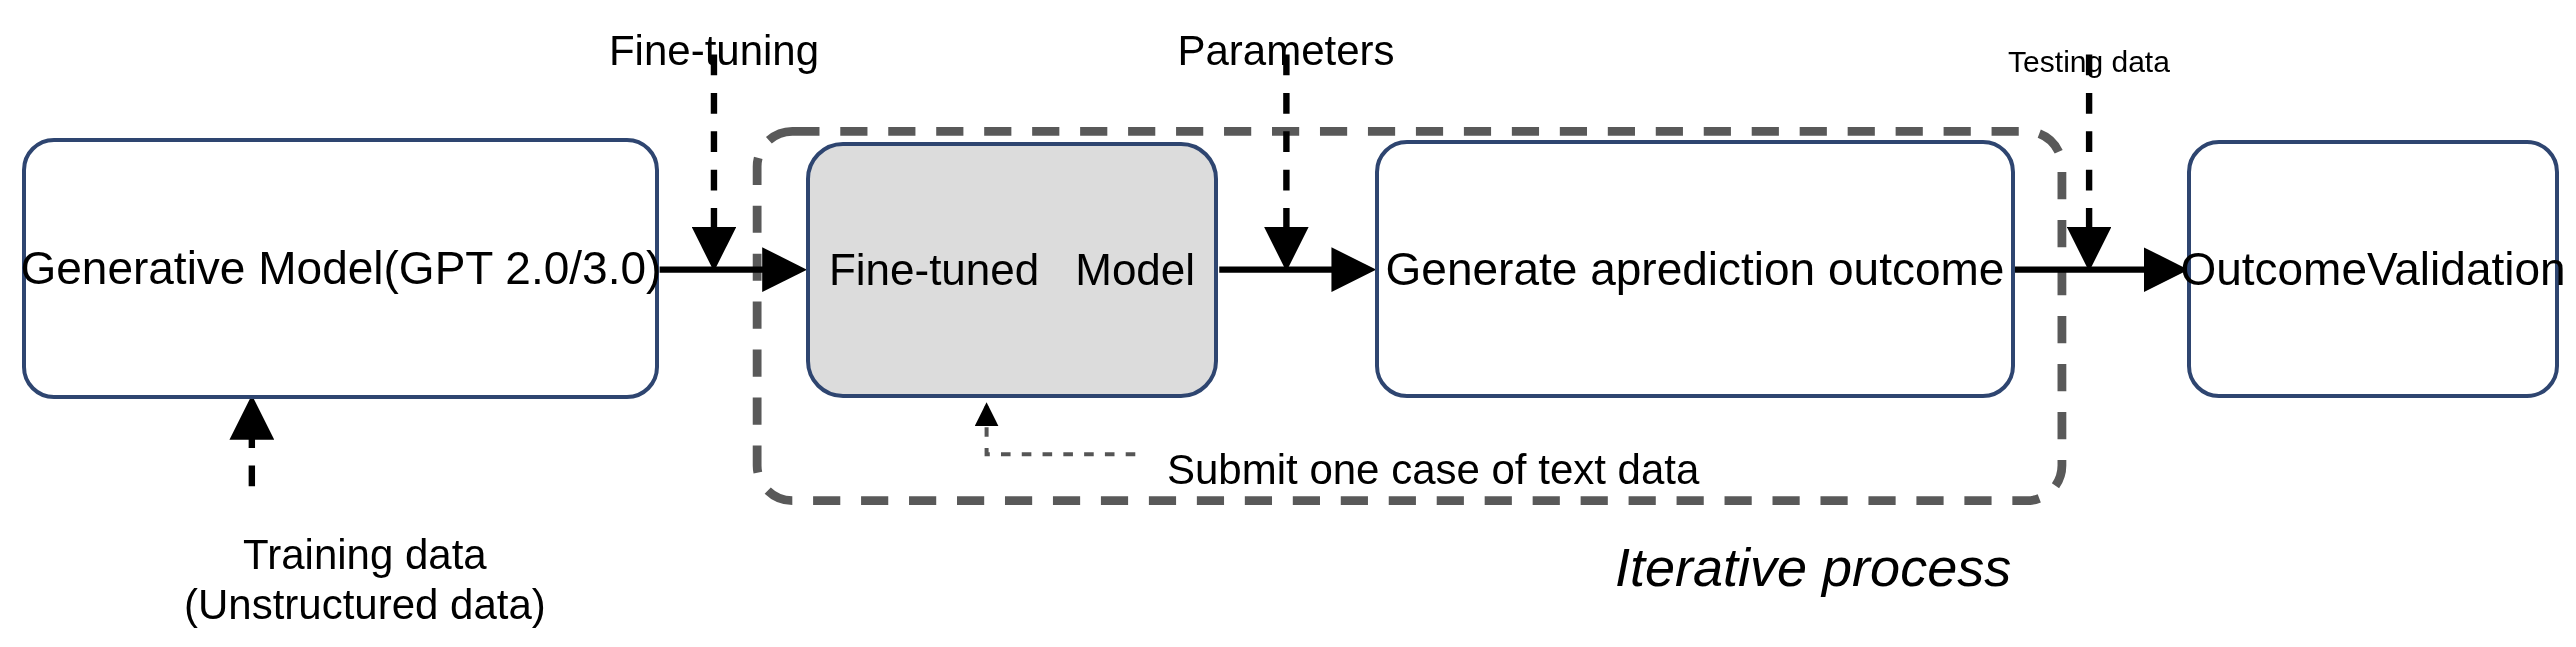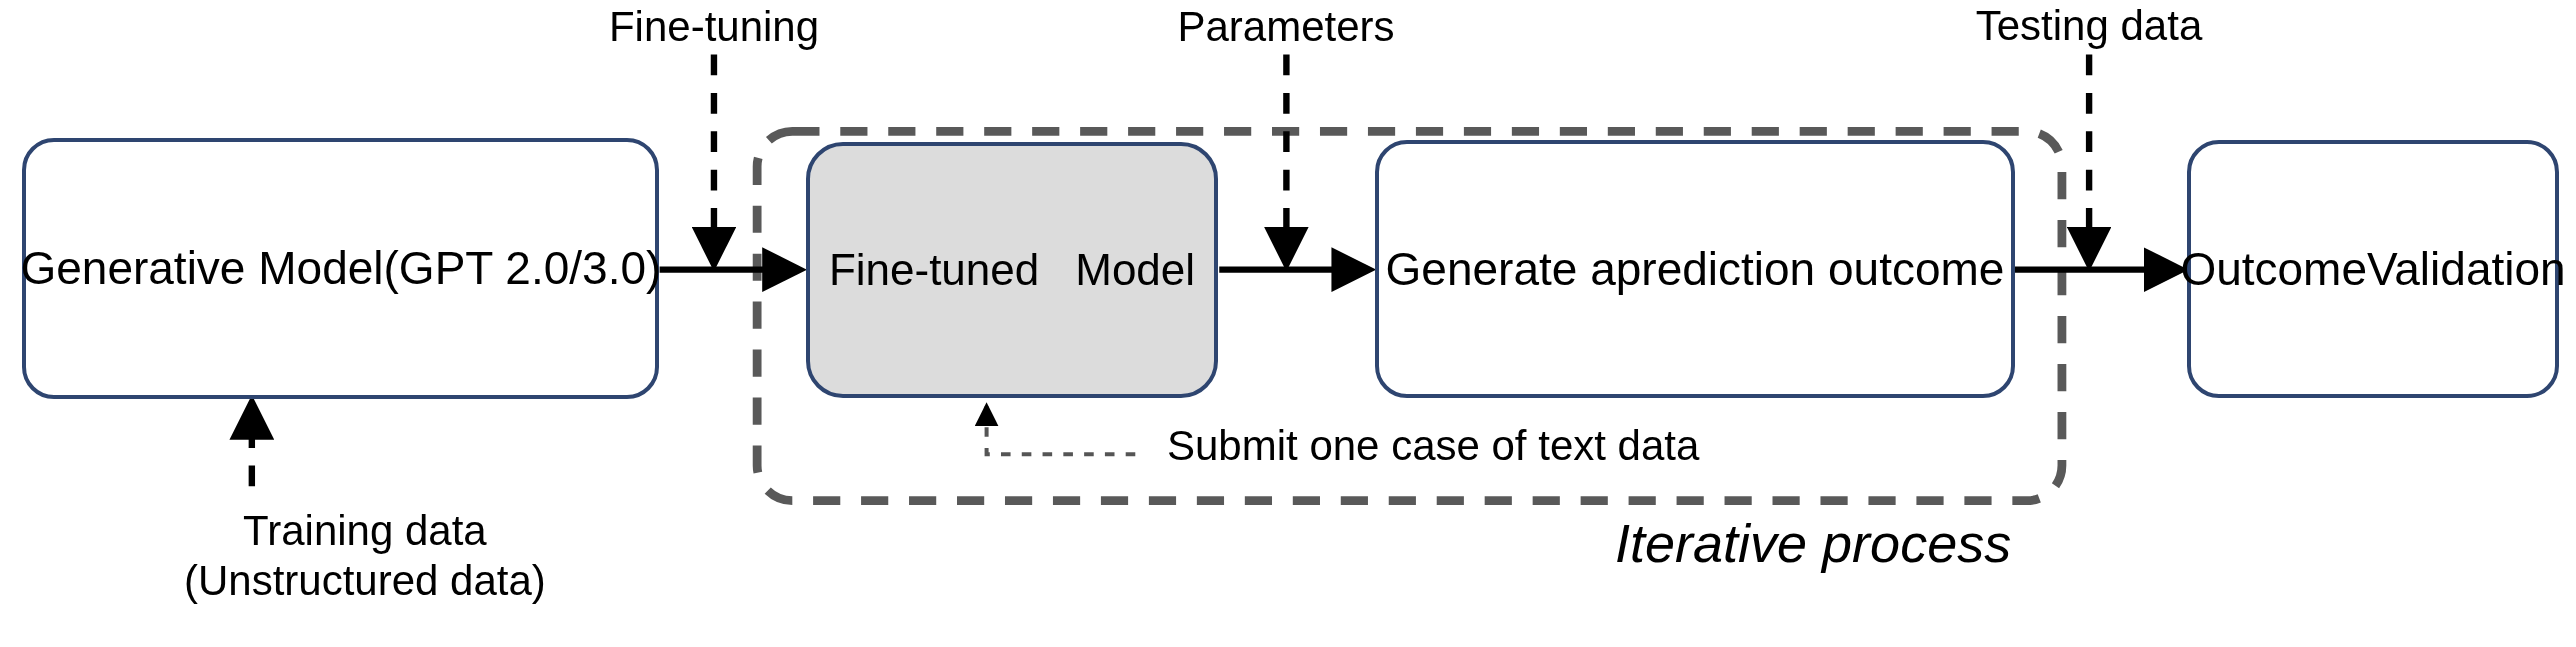--- a/index.html
+++ b/index.html
@@ -45,20 +45,21 @@
   }
   .node-shaded {
     background: #dcdcdc;
     gap: 36px;
   }
   .caption {
     position: absolute;
     white-space: nowrap;
     text-align: center;
     line-height: 1.18;
+    margin-top: 24px;
   }
   .caption .line { display: block; }
   .italic { font-style: italic; }
 </style>
 </head>
 <body>
 
 <div id="canvas">
 
   <svg class="layer" viewBox="0 0 3222 810" xmlns="http://www.w3.org/2000/svg">
@@ -111,21 +112,21 @@
   </div>
 
   <div class="caption" style="left:714px; top:2.4px; transform:translateX(-50%); font-size:42px;">
     <span class="line">Fine-tuning</span>
   </div>
 
   <div class="caption" style="left:1286px; top:2.4px; transform:translateX(-50%); font-size:42px;text-align:center;">
     <span class="line">Parameters</span>
   </div>
 
-  <div class="caption" style="left:2089px; top:1px; transform:translateX(-50%); font-size:42px;">
+  <div class="caption" style="left:2089px; top:20px; transform:translateX(-50%); font-size:30px;">
     <span class="line">Testing data</span>
   </div>
 
   <div class="caption" style="left:184px; top:506px; font-size:42px;">
     <span class="line">Training data</span>
     <span class="line">(Unstructured data)</span>
   </div>
 
   <div class="caption" style="left:1167px; top:421px; font-size:42px;">
     <span class="line">Submit one case of text data</span>

